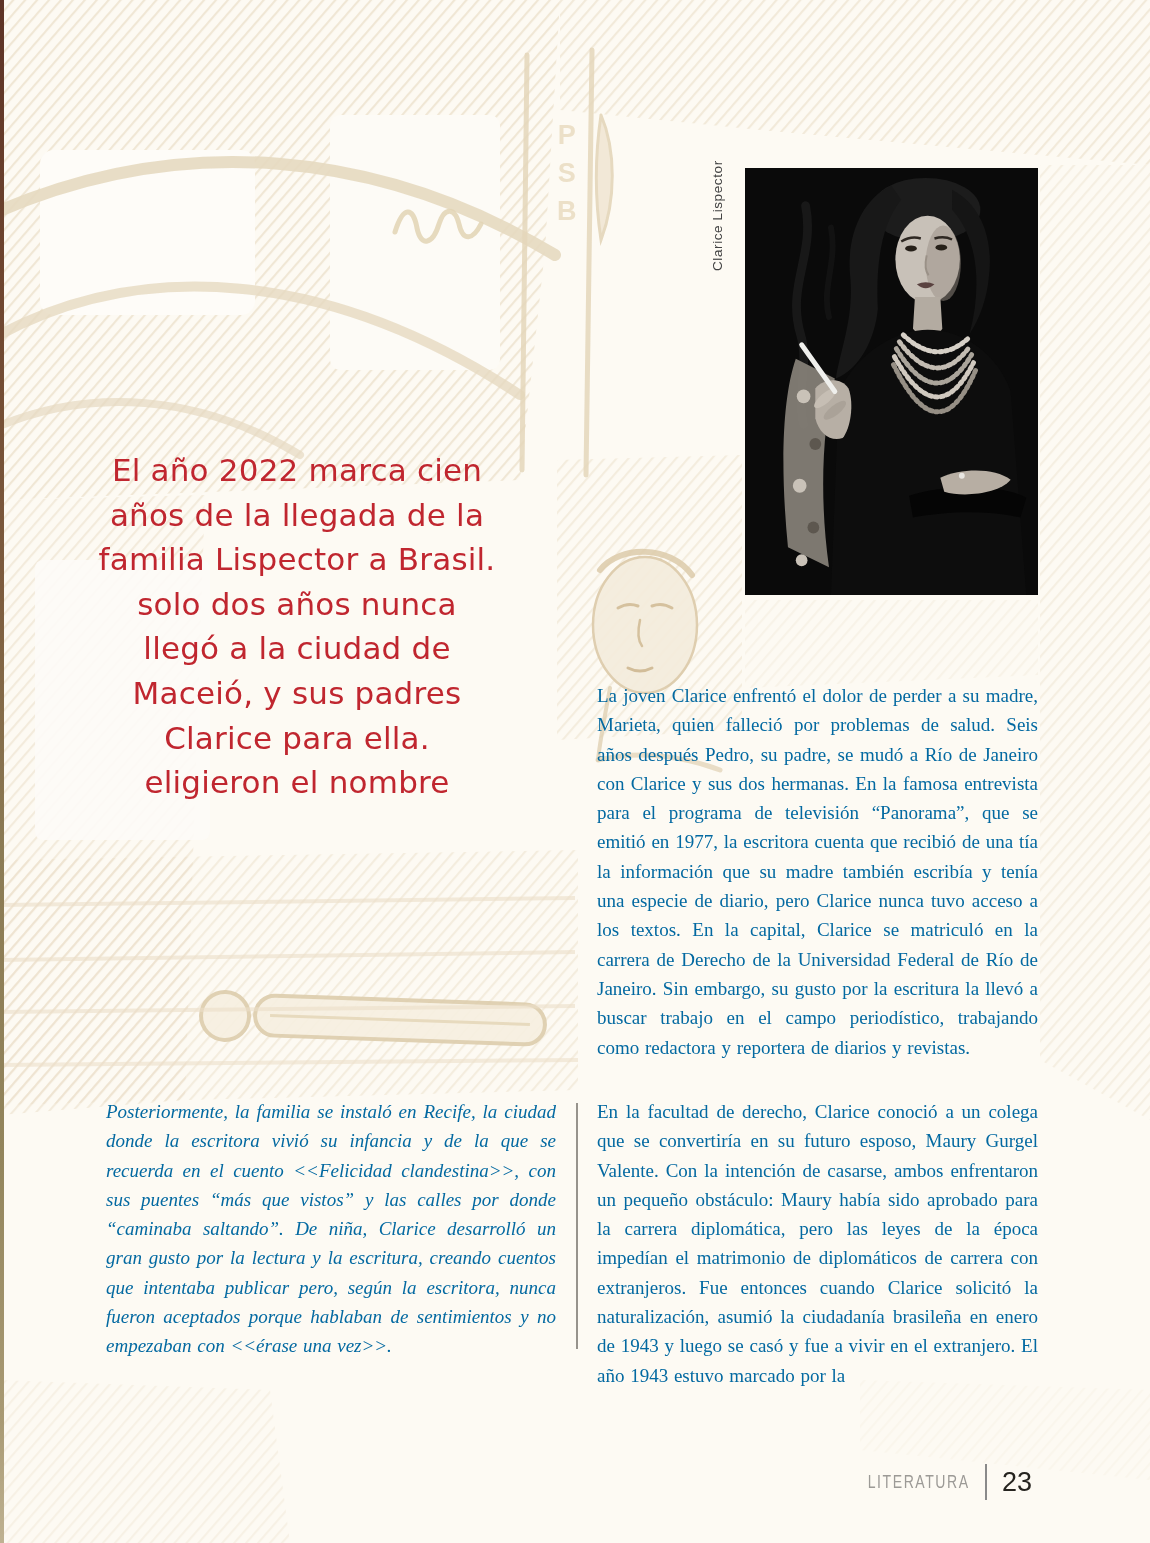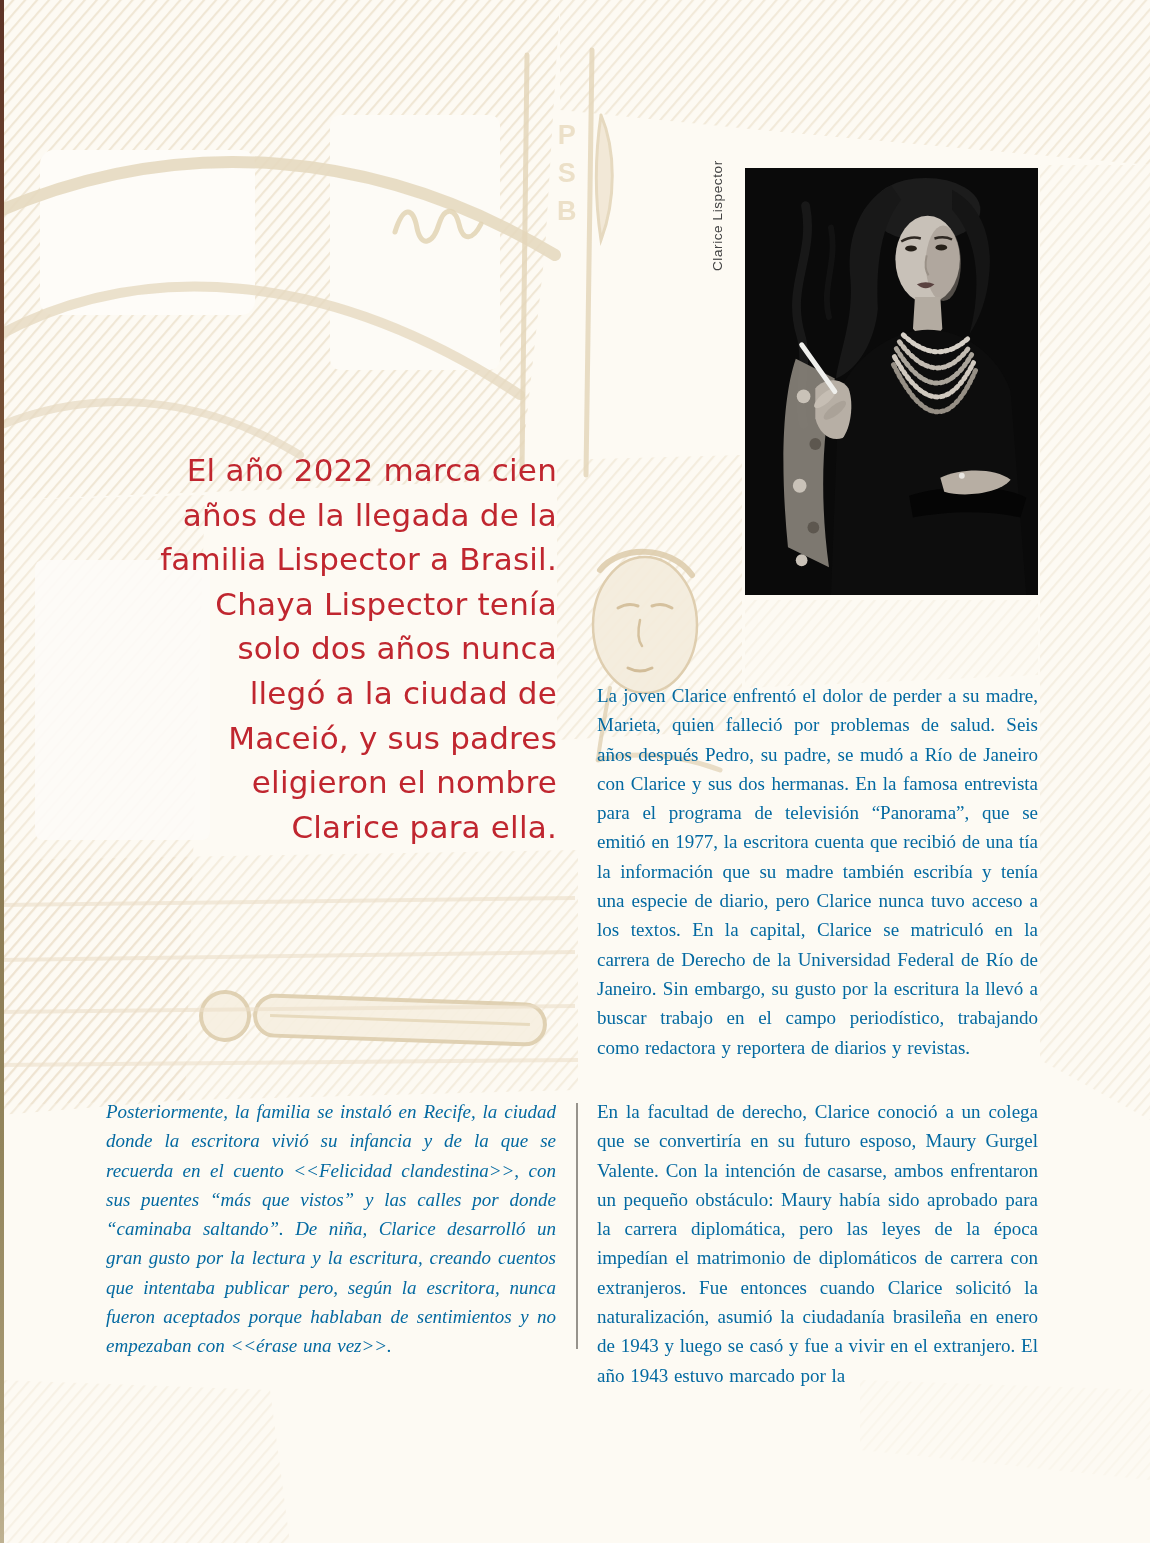--- a/index.html
+++ b/index.html
@@ -33,21 +33,21 @@
     font-family:"Liberation Sans",sans-serif;
     font-size:13.5px;letter-spacing:.6px;color:#424242;
   }
   .pull-quote{
     position:absolute;left:37px;top:448px;width:520px;
     text-align:right;
     font-family:"DejaVu Sans",sans-serif;
     font-size:31px;line-height:44.6px;
     color:#c0262f;letter-spacing:.2px;
   }
-  .pull-quote .quote-line{white-space:nowrap;}
+  .pull-quote .quote-line{white-space:nowrap;text-align:center;}
   .para{
     position:absolute;
     font-size:19px;line-height:29.3px;
     color:#0369a1;text-align:justify;
     word-spacing:1px;
   }
   .para-intro{left:597px;top:681px;width:441px;}
   .para-left{left:106px;top:1097px;width:450px;font-style:italic;}
   .para-right{left:597px;top:1097px;width:441px;}
   .col-divider{
@@ -189,27 +189,31 @@
       </g>
     </svg>
   </div>
 
   <div class="photo-credit">Clarice Lispector</div>
 
   <div class="pull-quote">
     <div class="quote-line">El año 2022 marca cien</div>
     <div class="quote-line">años de la llegada de la</div>
     <div class="quote-line">familia Lispector a Brasil.</div>
-    <div class="quote-line">Chaya Lispector tenía</div>
     <div class="quote-line">solo dos años nunca</div>
     <div class="quote-line">llegó a la ciudad de</div>
     <div class="quote-line">Maceió, y sus padres</div>
+    <div class="quote-line">Clarice para ella.</div>
     <div class="quote-line">eligieron el nombre</div>
-    <div class="quote-line">Clarice para ella.</div>
   </div>
 
   <div class="para para-intro">La joven Clarice enfrentó el dolor de perder a su madre, Marieta, quien falleció por problemas de salud. Seis años después Pedro, su padre, se mudó a Río de Janeiro con Clarice y sus dos hermanas. En la famosa entrevista para el programa de televisión “Panorama”, que se emitió en 1977, la escritora cuenta que recibió de una tía la información que su madre también escribía y tenía una especie de diario, pero Clarice nunca tuvo acceso a los textos. En la capital, Clarice se matriculó en la carrera de Derecho de la Universidad Federal de Río de Janeiro. Sin embargo, su gusto por la escritura la llevó a buscar trabajo en el campo periodístico, trabajando como redactora y reportera de diarios y revistas.</div>
   <div class="para para-left">Posteriormente, la familia se instaló en Recife, la ciudad donde la escritora vivió su infancia y de la que se recuerda en el cuento &lt;&lt;Felicidad clandestina&gt;&gt;, con sus puentes “más que vistos” y las calles por donde “caminaba saltando”. De niña, Clarice desarrolló un gran gusto por la lectura y la escritura, creando cuentos que intentaba publicar pero, según la escritora, nunca fueron aceptados porque hablaban de sentimientos y no empezaban con &lt;&lt;érase una vez&gt;&gt;.</div>
   <div class="col-divider"></div>
   <div class="para para-right">En la facultad de derecho, Clarice conoció a un colega que se convertiría en su futuro esposo, Maury Gurgel Valente. Con la intención de casarse, ambos enfrentaron un pequeño obstáculo: Maury había sido aprobado para la carrera diplomática, pero las leyes de la época impedían el matrimonio de diplomáticos de carrera con extranjeros. Fue entonces cuando Clarice solicitó la naturalización, asumió la ciudadanía brasileña en enero de 1943 y luego se casó y fue a vivir en el extranjero. El año 1943 estuvo marcado por la</div>
 
+  <div class="footer">
+    <span class="section">LITERATURA</span>
+    <span class="foot-divider"></span>
+    <span class="pagenum">23</span>
+  </div>
 
 </div>
 
 </body></html>

